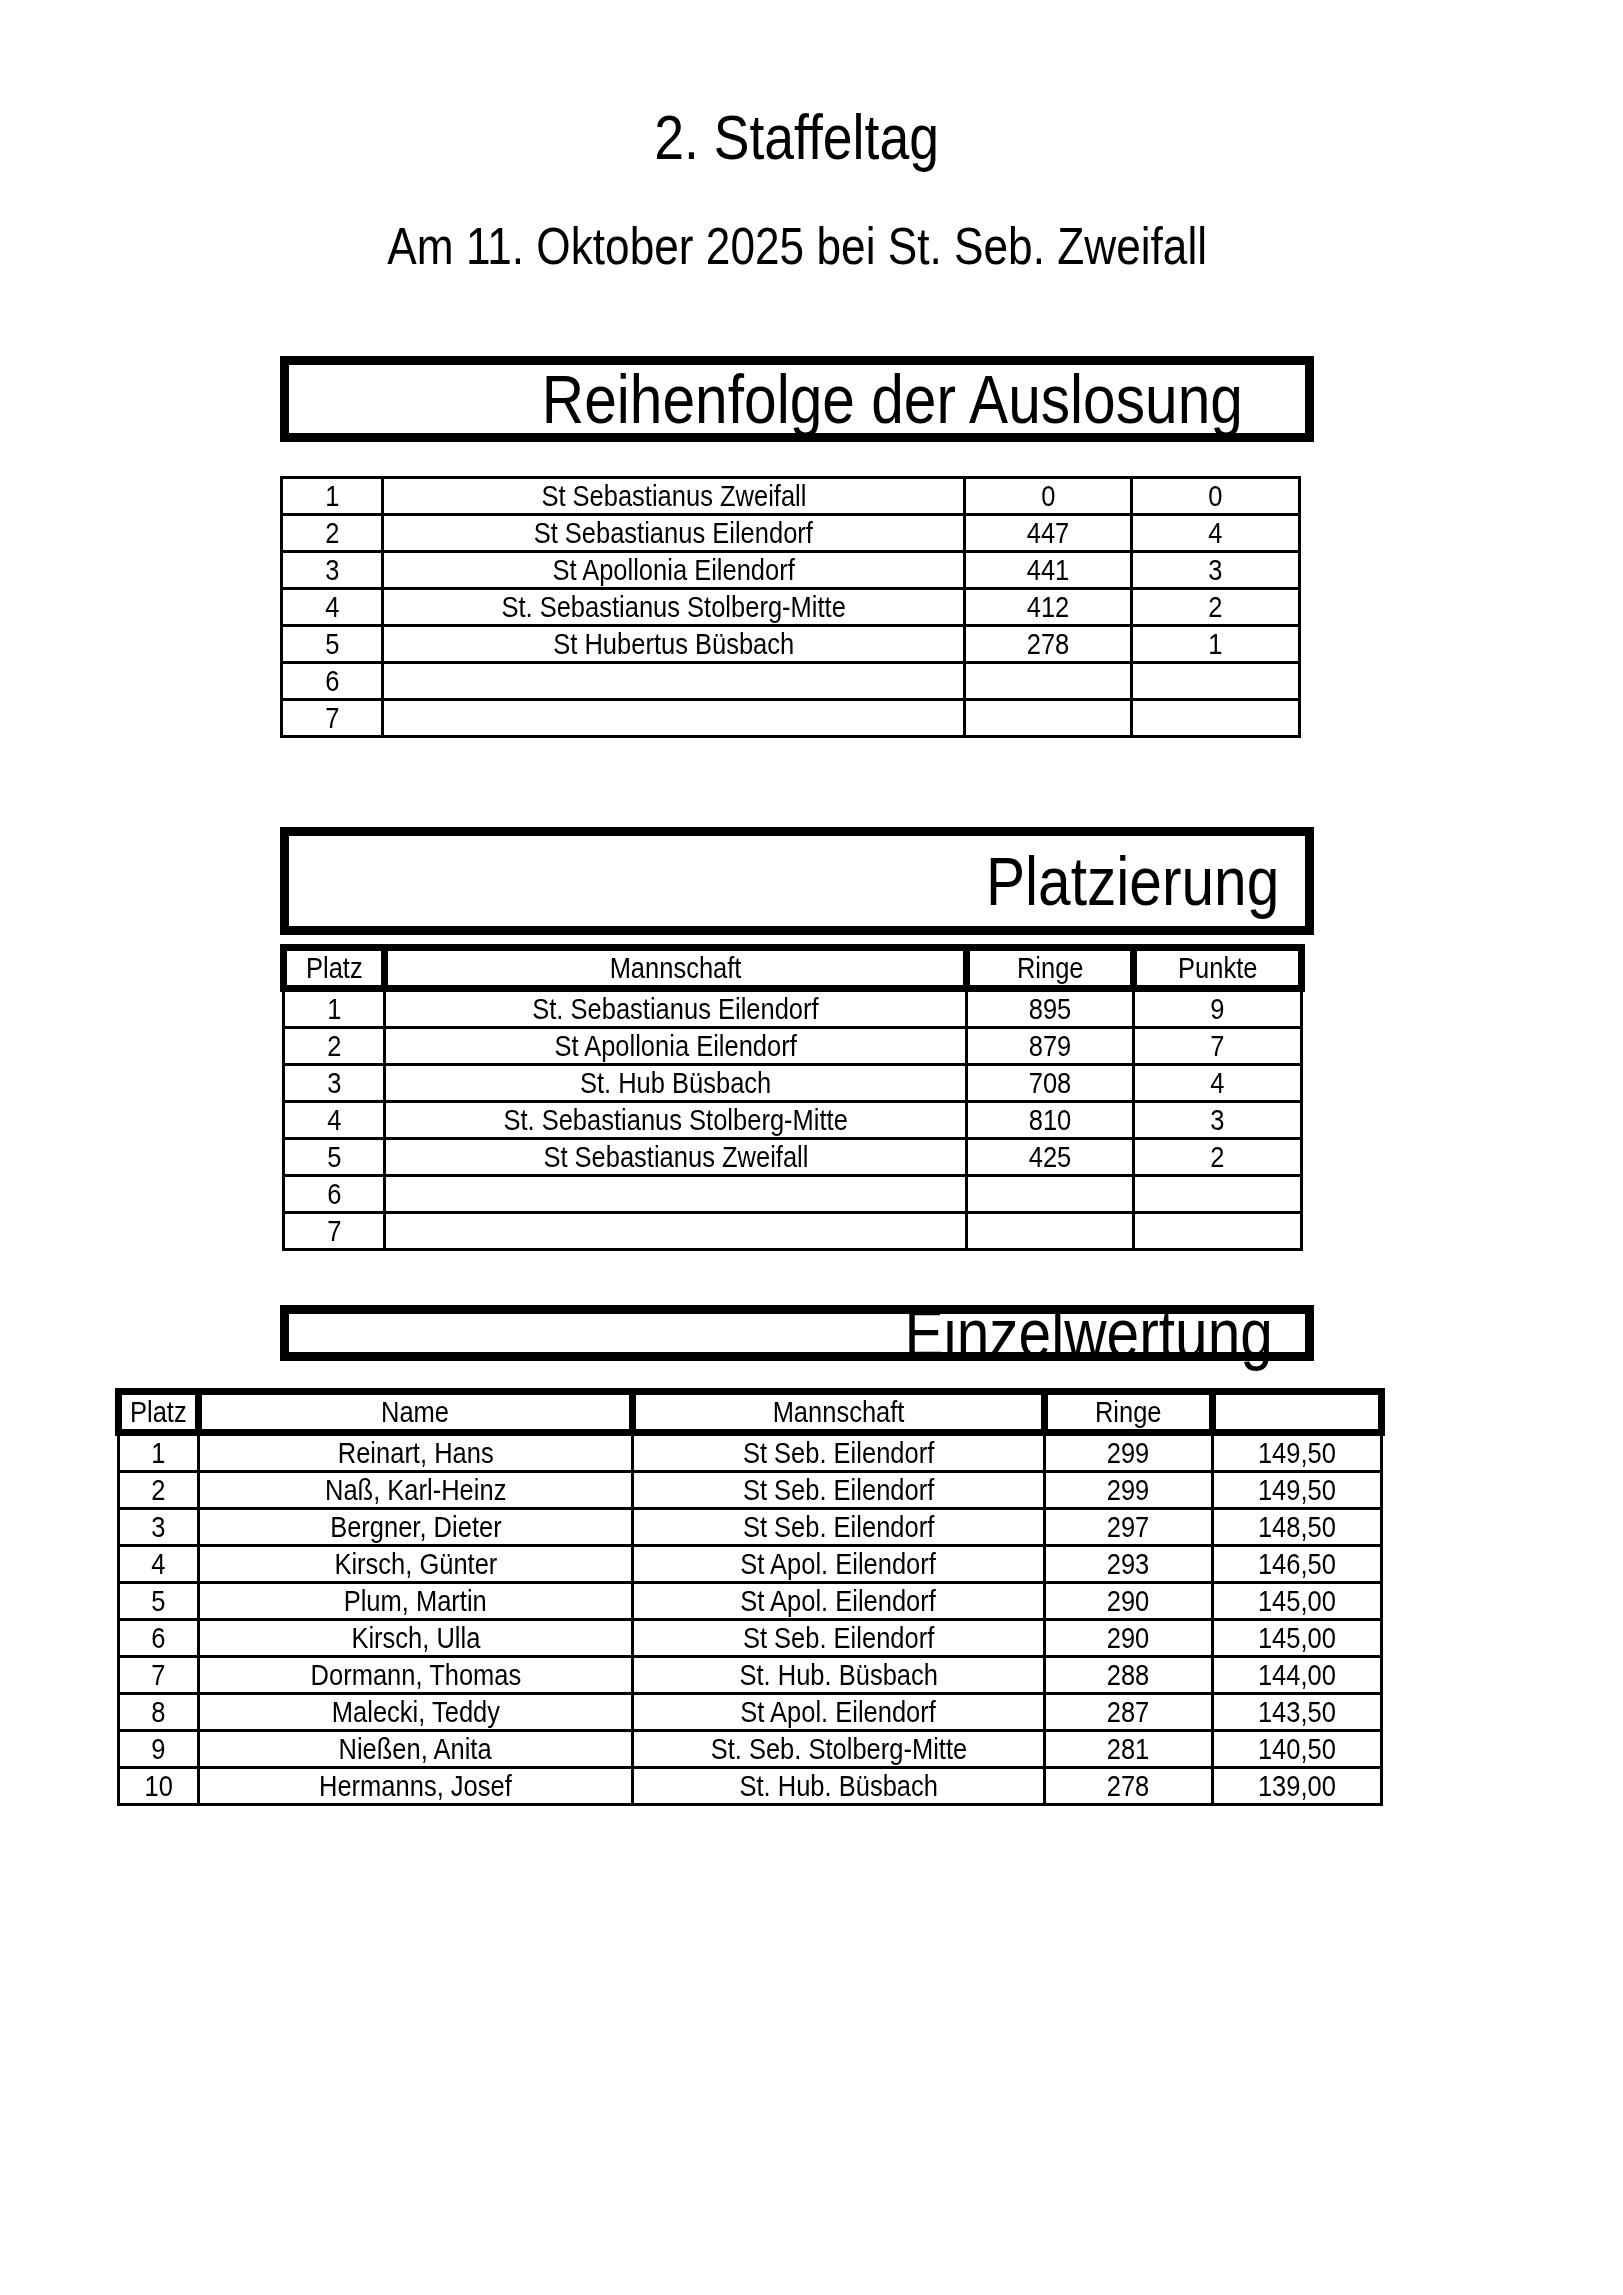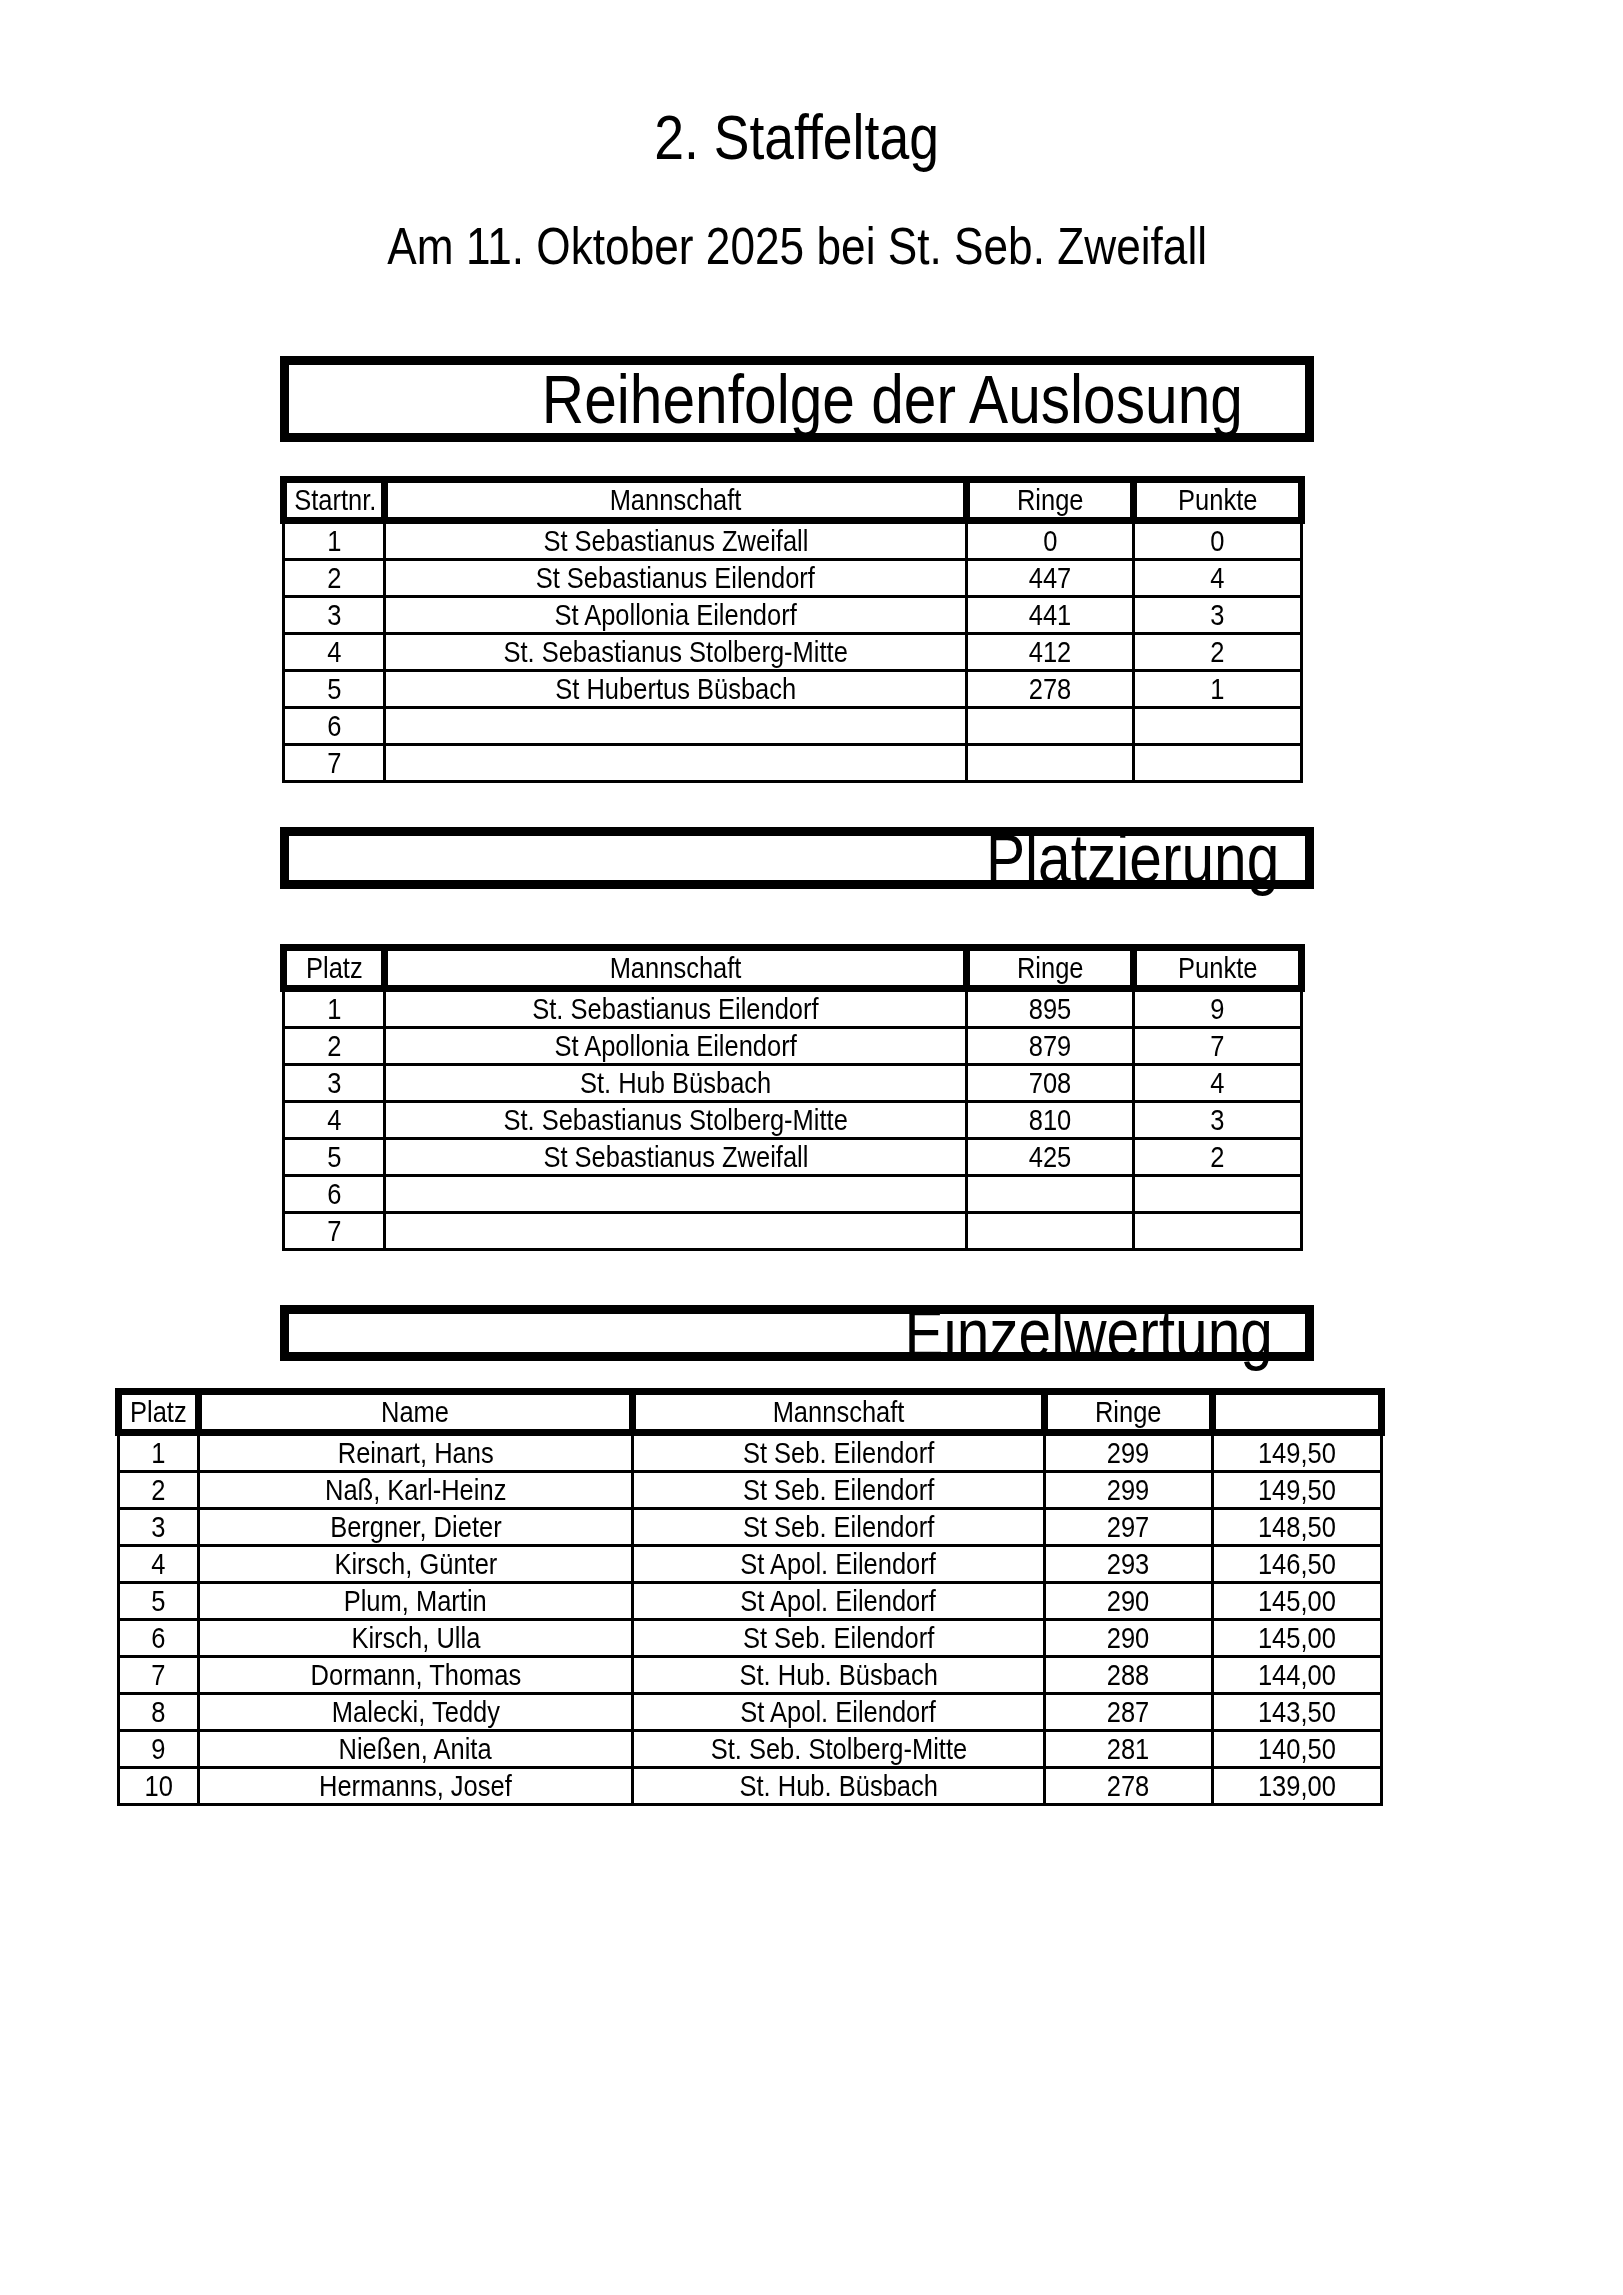--- a/index.html
+++ b/index.html
@@ -25,21 +25,21 @@
   #page-subtitle { top: 219px; font-size: 52px; text-align: center; }
 
   .banner {
     position: absolute; left: 280px; width: 1034px;
     border: 9px solid #000;
     background: #fff;
     display: flex; align-items: center; justify-content: flex-end;
     font-size: 69px; line-height: 1;
   }
   #banner-auslosung    { top: 356px;  height: 86px; }
-  #banner-platzierung  { top: 827px; height: 62px; }
+  #banner-platzierung  { top: 827px; height: 108px; }
   #banner-einzel       { top: 1305px; height: 56px; }
 
   table.res {
     position: absolute;
     border-collapse: collapse;
     table-layout: fixed;
     background: #fff;
     border: 3.8px solid #000;
   }
   table.res th {
@@ -81,26 +81,20 @@
 </div>
 
 <table class="res" id="table-auslosung">
   <colgroup>
       <col style="width:101px">
       <col style="width:582px">
       <col style="width:167px">
       <col style="width:168px">
     </colgroup>
   <tbody>
-      <tr>
-    <th><span class="tx">Startnr.</span></th>
-    <th><span class="tx">Mannschaft</span></th>
-    <th><span class="tx">Ringe</span></th>
-    <th><span class="tx">Punkte</span></th>
-  </tr>
   <tr>
     <td><span class="tx">1</span></td>
     <td><span class="tx">St Sebastianus Zweifall</span></td>
     <td><span class="tx">0</span></td>
     <td><span class="tx">0</span></td>
   </tr>
   <tr>
     <td><span class="tx">2</span></td>
     <td><span class="tx">St Sebastianus Eilendorf</span></td>
     <td><span class="tx">447</span></td>

